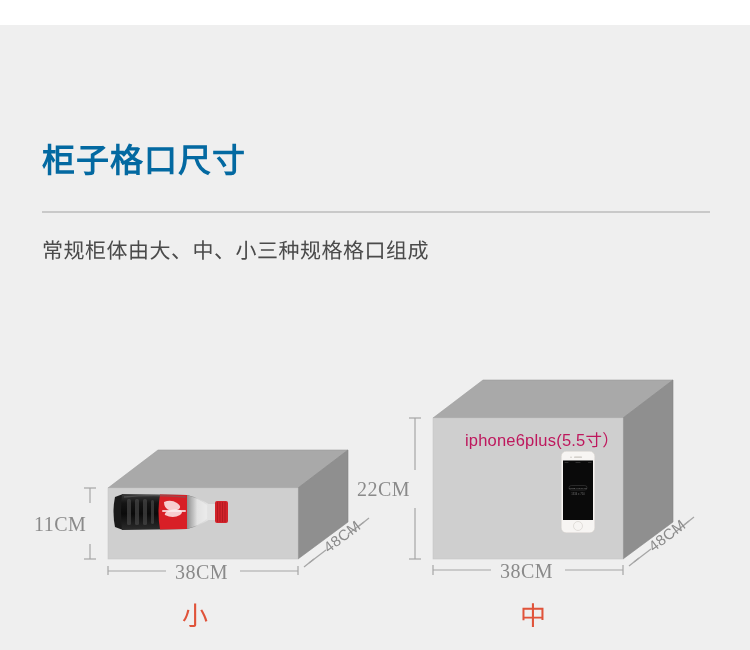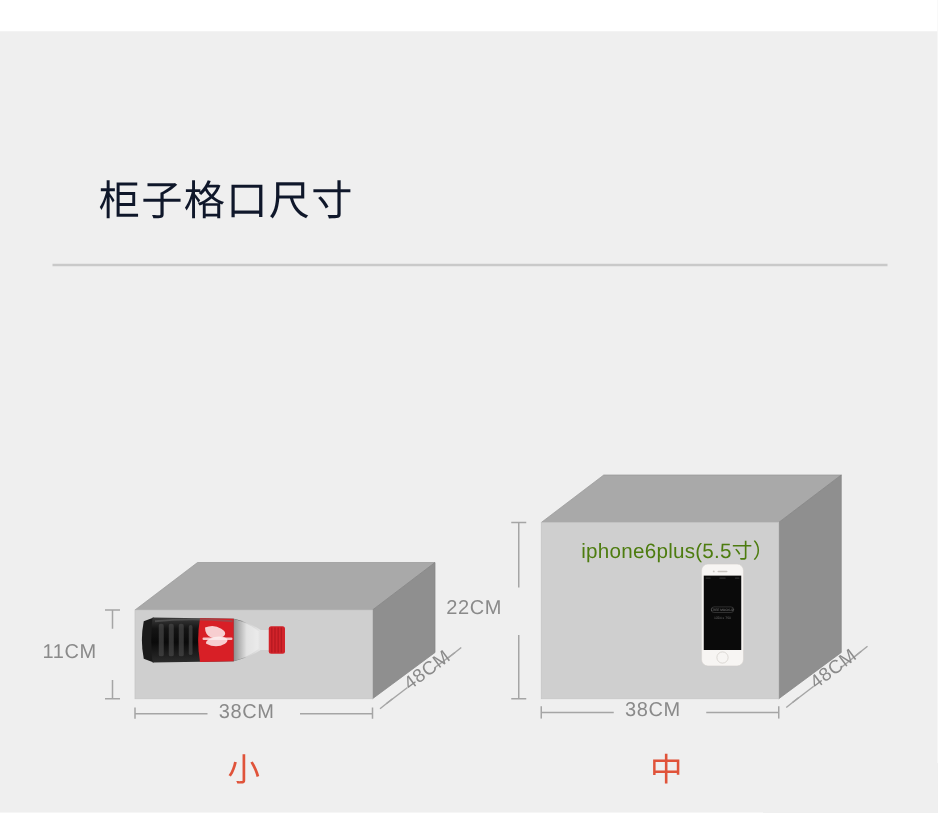--- a/index.html
+++ b/index.html
@@ -34,26 +34,25 @@
     height: 625px;
     background: #efefef;
   }
 
   
   .title {
     position: absolute;
     left: 42px;
     top: 118px;
     font-size: 33px;
-    font-weight: normal;
+    font-weight: bold;
     letter-spacing: 1px;
-    color: #0f172a;
+    color: #0369a1;
     line-height: 1.1;
     white-space: nowrap;
-    margin-left: 37px;
   }
 
   .divider {
     position: absolute;
     left: 42px;
     top: 186px;
     width: 668px;
     height: 2px;
     background: #c9c9c9;
   }
@@ -75,24 +74,24 @@
     position: absolute;
   }
 
   
   .box-svg { display: block; }
 
   
   .dim {
     position: absolute;
     color: #8a8a8a;
-    font-size: 16px;
+    font-size: 20px;
     letter-spacing: 0.5px;
     white-space: nowrap;
-    font-family: Liberation Sans, sans-serif;
+    font-family: Liberation Serif, serif;
   }
 
   .dim-depth {
     color: #8a8a8a;
     font-size: 15px;
     letter-spacing: 0.5px;
     white-space: nowrap;
     position: absolute;
     transform-origin: left top;
   }
@@ -103,21 +102,21 @@
     color: #e0533a;
     font-size: 26px;
     font-weight: 500;
     white-space: nowrap;
     text-align: center;
   }
 
   
   .phone-label {
     position: absolute;
-    color: #4d7c0f;
+    color: #be185d;
     font-size: 16.5px;
     white-space: nowrap;
     letter-spacing: 0.2px;
   }
 
   
   .bottle { position: absolute; }
 
   
   .phone { position: absolute; }
@@ -127,20 +126,21 @@
 
 <div id="page">
 
   <div class="panel">
 
     <div class="title">柜子格口尺寸</div>
 
     <div class="divider"></div>
 
     <div class="subtitle">
+      <div>常规柜体由大、中、小三种规格格口组成</div>
     </div>
 
     <div class="diagram" style="left:80px; top:405px; width:300px; height:145px;">
 
       <svg class="box-svg" width="300" height="145" viewBox="0 0 300 145">
 
         <polygon points="28,58 78,20 268,20 218,58" fill="#a9a9a9" stroke="#9a9a9a" stroke-width="0.6"></polygon>
 
         <polygon points="218,58 268,20 268,92 218,129" fill="#8f8f8f" stroke="#858585" stroke-width="0.6"></polygon>
 

